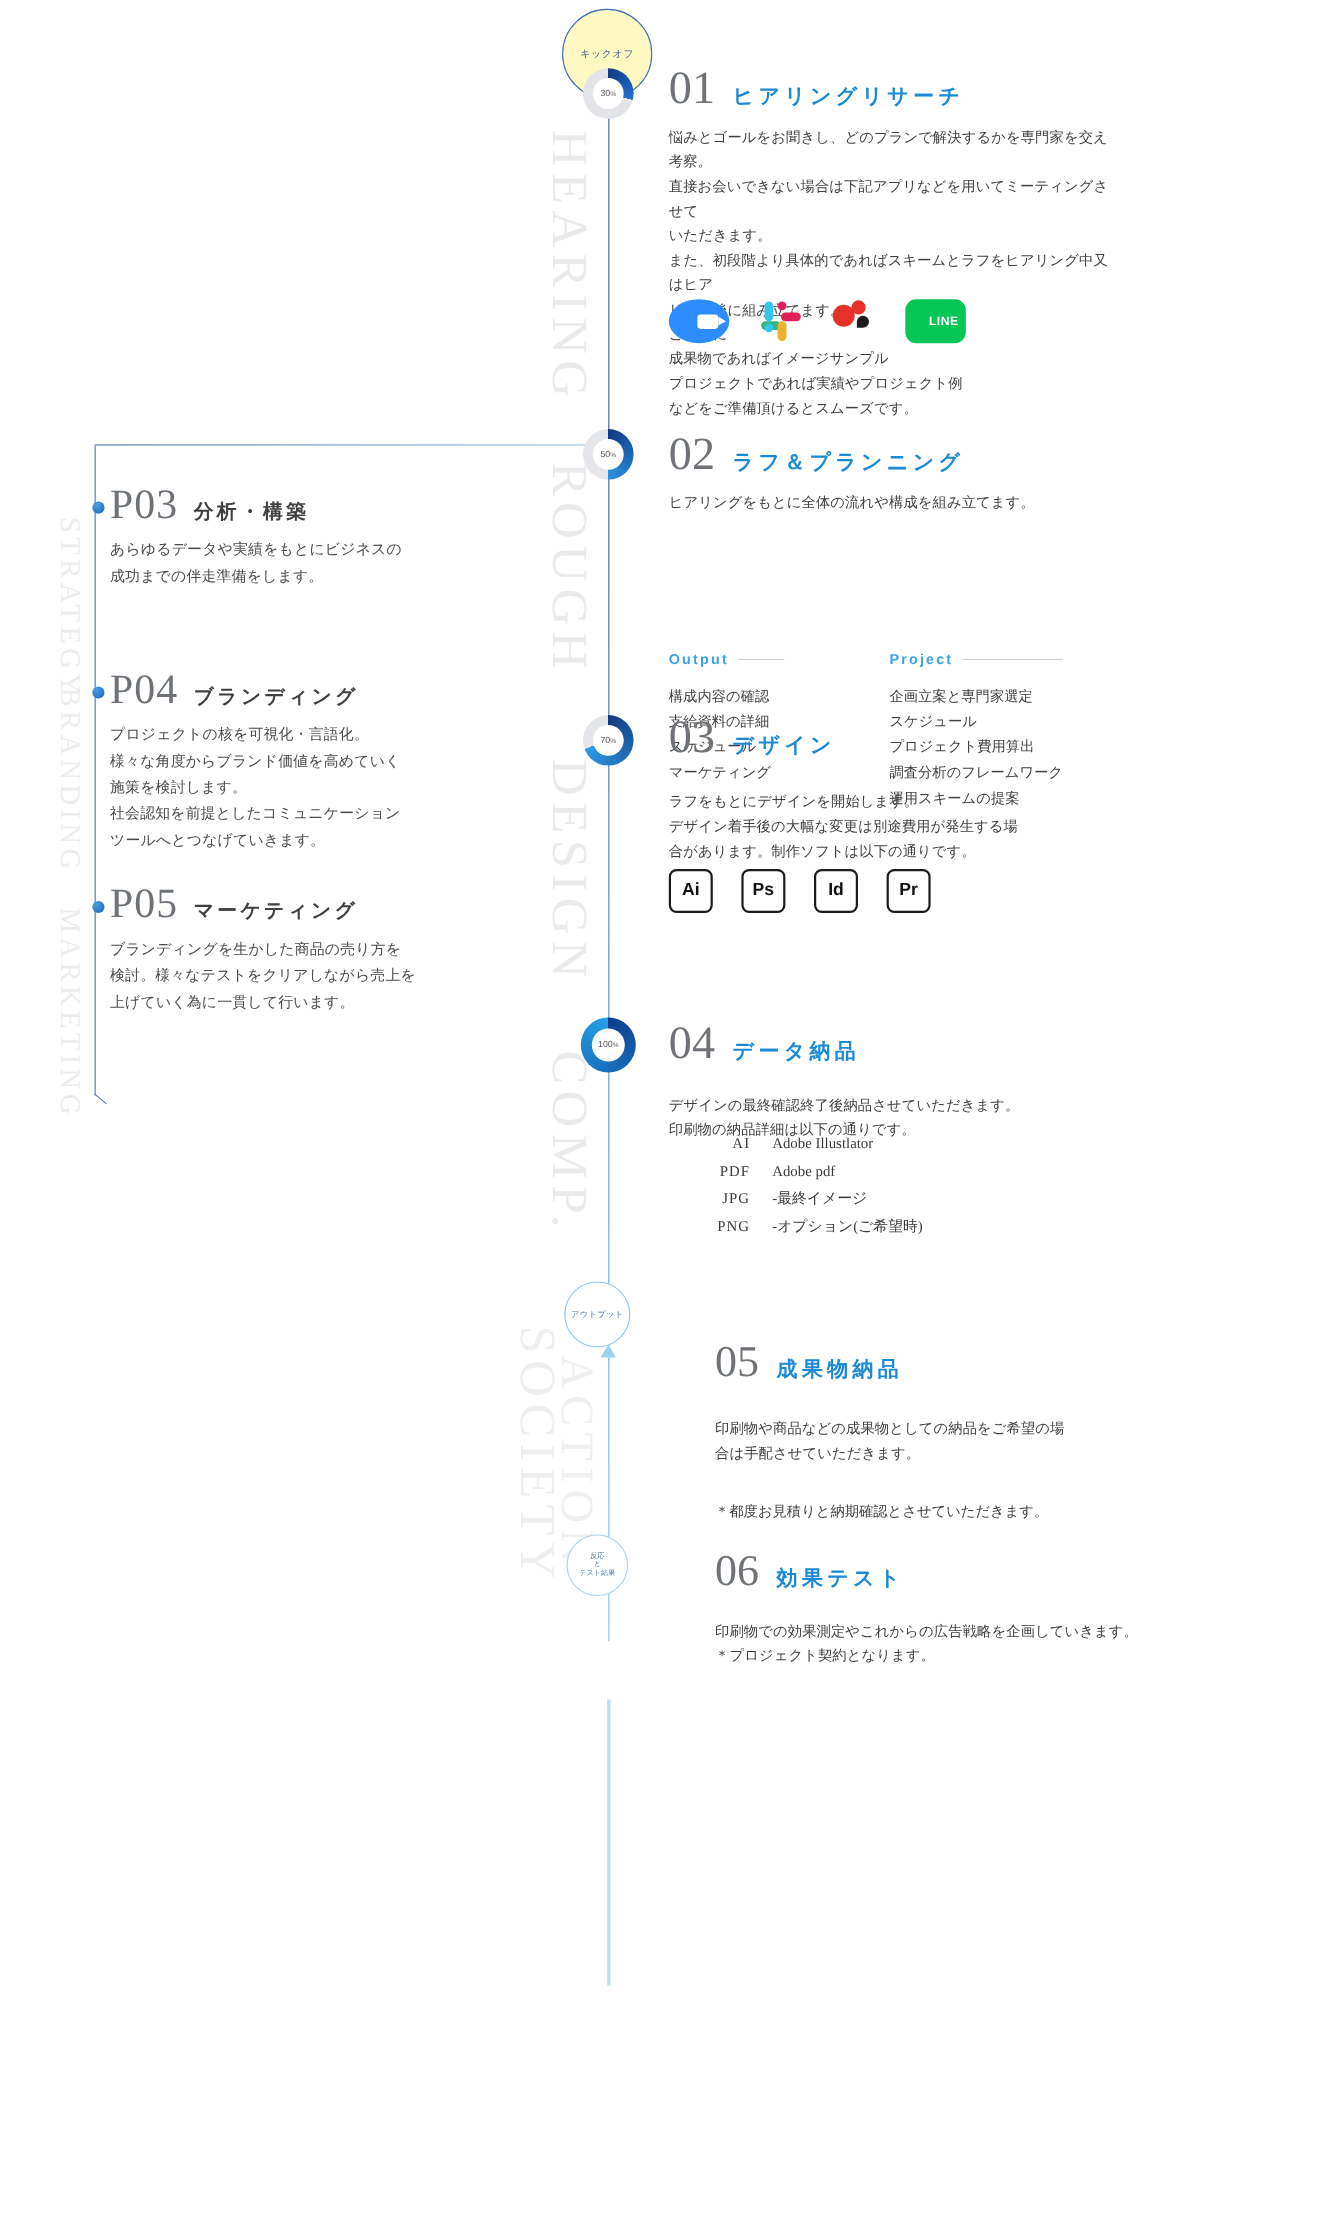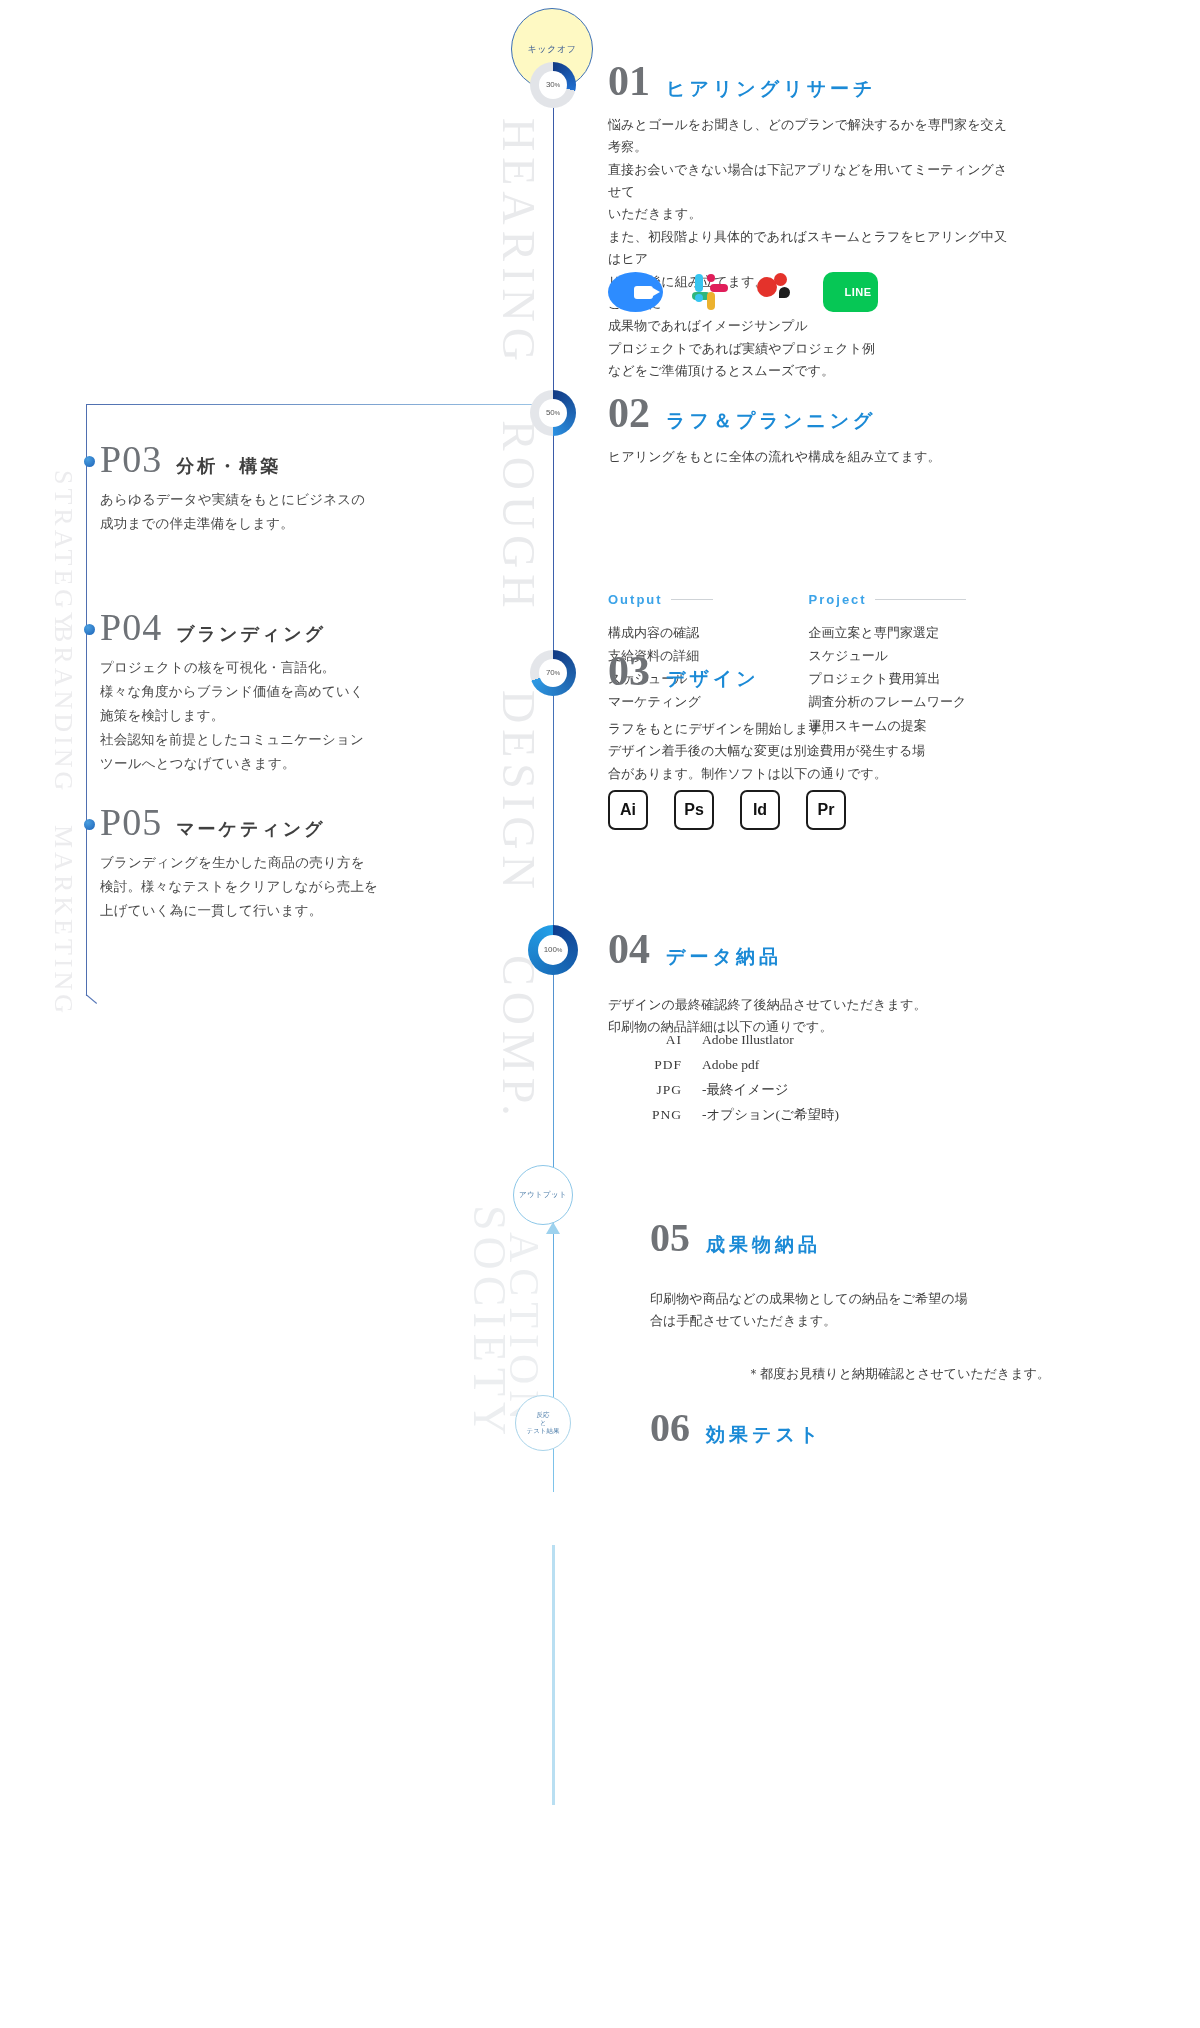--- a/index.html
+++ b/index.html
@@ -165,21 +165,21 @@
   }
   .p03{top:440px;}
   .p04{top:608px;}
   .p05{top:803px;}
 
   
   .step{position:absolute;left:608px;width:400px;}
   .step .shead{display:flex;align-items:baseline;gap:16px;}
   .step .snum{
     font-family:"Liberation Serif","DejaVu Serif",serif;
-    font-size:42px;color:#6f7276;line-height:1;font-weight:700;
+    font-size:42px;color:#6f7276;line-height:1;font-weight:400;
   }
   .step .stitle{
     font-family:"Liberation Sans","DejaVu Sans",sans-serif;
     font-size:19px;font-weight:700;color:#1b8ad6;letter-spacing:4px;
   }
   .step .sbody{
     margin-top:12px;
     font-family:"Liberation Serif","DejaVu Serif",serif;
     font-size:13px;color:#3f3f3f;line-height:1.72;letter-spacing:.1px;
   }
@@ -253,21 +253,21 @@
   .formats .frow{display:flex;line-height:1.85;}
   .formats .fkey{
     width:62px;text-align:right;padding-right:20px;
     font-family:"Liberation Serif","DejaVu Serif",serif;font-size:13.5px;color:#3a3a3a;letter-spacing:1px;
   }
   .formats .fval{
     font-family:"Liberation Serif","DejaVu Serif",serif;font-size:13.5px;color:#3a3a3a;
   }
   .note{
     font-family:"Liberation Serif","DejaVu Serif",serif;
-    font-size:13px;color:#3f3f3f;line-height:1.72;text-align:right;
+    font-size:13px;color:#3f3f3f;line-height:1.72;
   }
 </style>
 </head>
 <body>
 
 <div class="page">
 
   <div class="spine seg-a"></div>
   <div class="spine seg-b"></div>
   <div class="spine seg-c"></div>
@@ -484,15 +484,17 @@
     <div class="sbody" style="white-space:pre-line;margin-top:30px">印刷物や商品などの成果物としての納品をご希望の場
 合は手配させていただきます。</div>
     <div class="note" style="margin-top:30px">＊都度お見積りと納期確認とさせていただきます。</div>
   </div>
 
   <div class="step step06">
     <div class="shead">
       <div class="snum">06</div>
       <div class="stitle">効果テスト</div>
     </div>
+    <div class="sbody" style="white-space:pre-line;margin-top:24px">印刷物での効果測定やこれからの広告戦略を企画していきます。
+＊プロジェクト契約となります。</div>
   </div>
 
 </div>
 
 </body></html>

